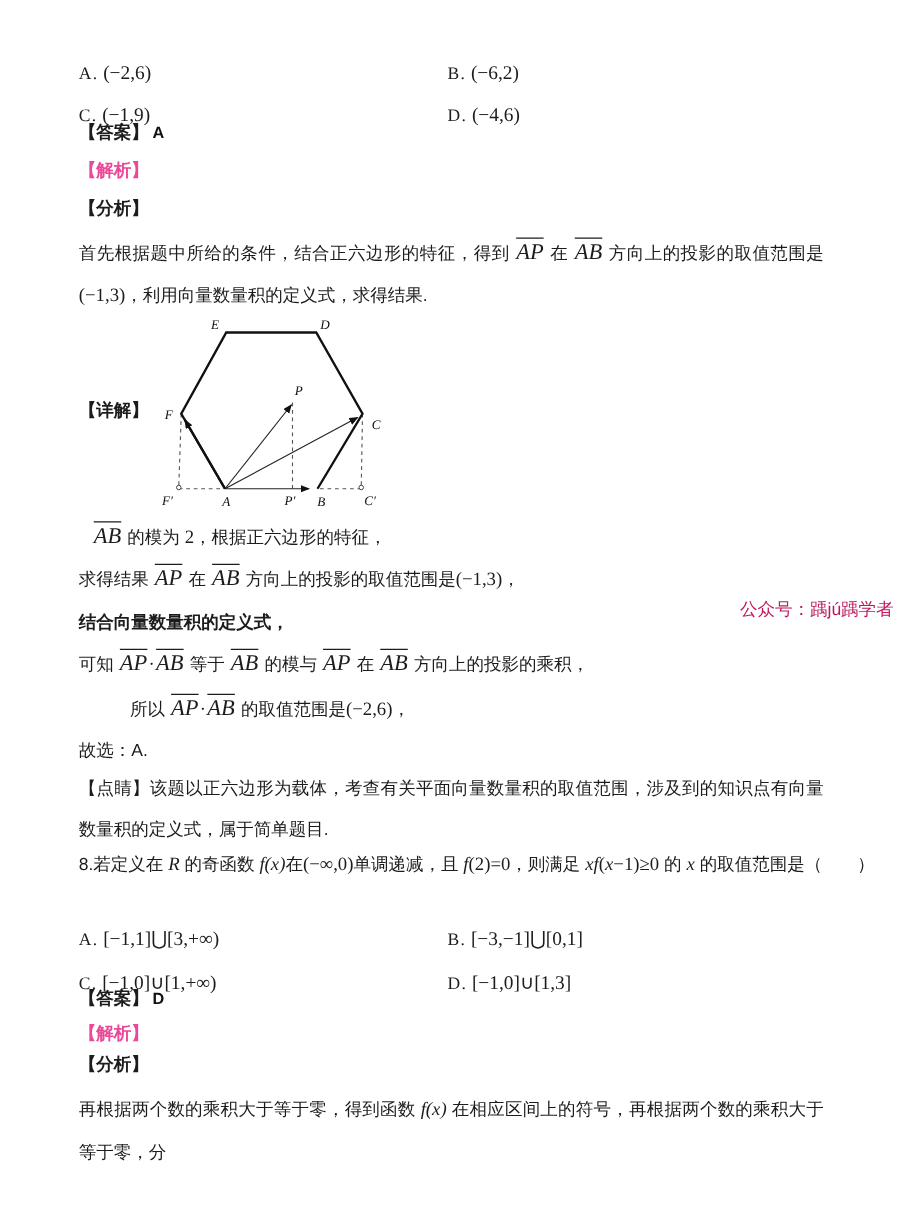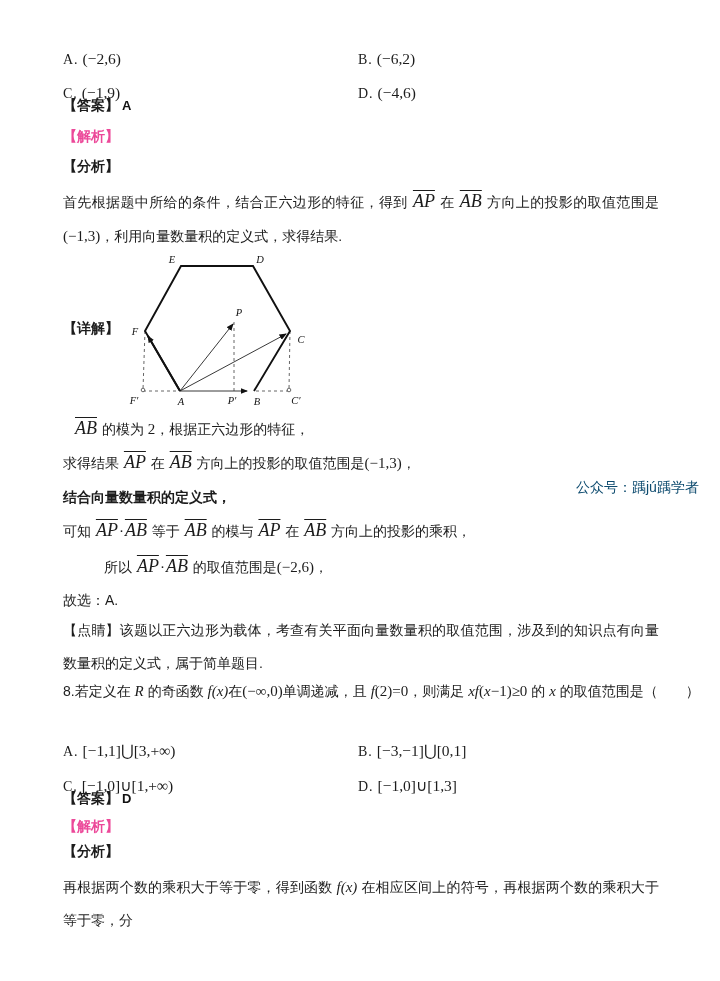--- a/index.html
+++ b/index.html
@@ -25,21 +25,21 @@
   .para2{width:596px;text-align:justify;font-size:14px;line-height:33px;}
   .line{font-size:14px;line-height:22px;white-space:nowrap;}
   .run-n{}
   .run-m{font-family:"Liberation Serif",serif;font-size:15px;}
   .run-i{font-family:"Liberation Serif",serif;font-style:italic;font-size:15px;}
   .run-v{font-family:"Liberation Serif",serif;font-style:italic;font-size:18px;
          text-decoration:overline;padding:0 1px;}
   
   #diagram-svg{position:absolute;left:123px;top:252px;}
   #diagram-svg text{font-family:"Liberation Serif",serif;font-style:italic;font-size:10.5px;fill:#111;}
-  .watermark{color:#0c4a6e;font-size:14px;white-space:nowrap;}
+  .watermark{color:#be185d;font-size:14px;white-space:nowrap;margin-left:16px;}
 </style>
 </head>
 <body>
 
 <div class="abs opt" style="left:63px;top:28px;"><span class="opt-label">A.</span> <span class="opt-text">(−2,6)</span></div>
 <div class="abs opt" style="left:358px;top:28px;"><span class="opt-label">B.</span> <span class="opt-text">(−6,2)</span></div>
 <div class="abs opt" style="left:63px;top:62px;"><span class="opt-label">C.</span> <span class="opt-text">(−1,9)</span></div>
 <div class="abs opt" style="left:358px;top:62px;"><span class="opt-label">D.</span> <span class="opt-text">(−4,6)</span></div>
 
 <div class="abs hdr" style="left:63px;top:95px;"><span class="blue">【答案】</span><span class="ans-letter">A</span></div>

